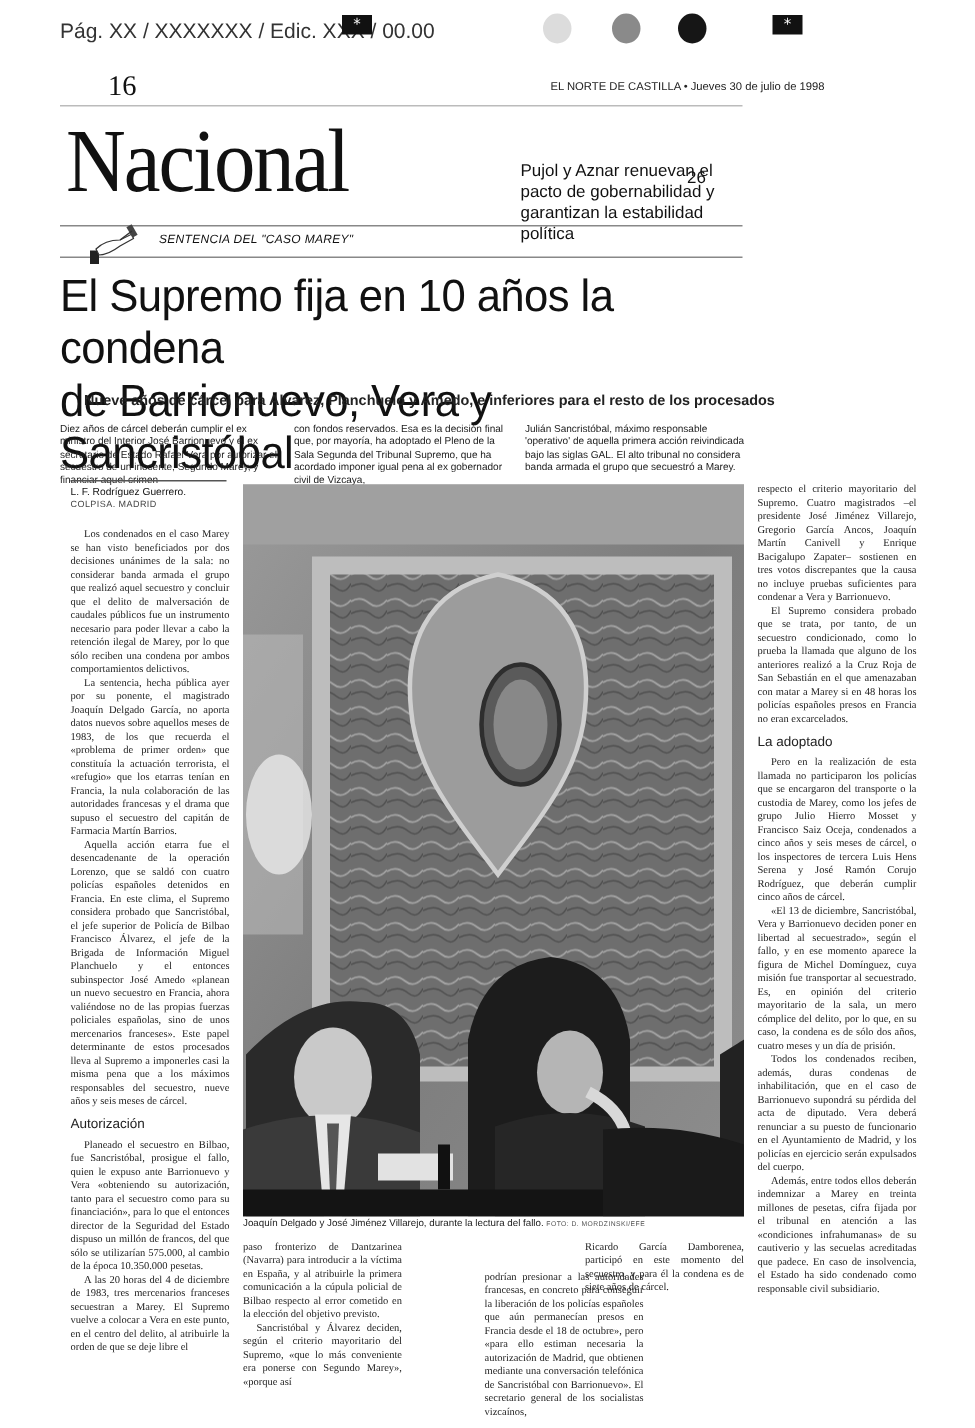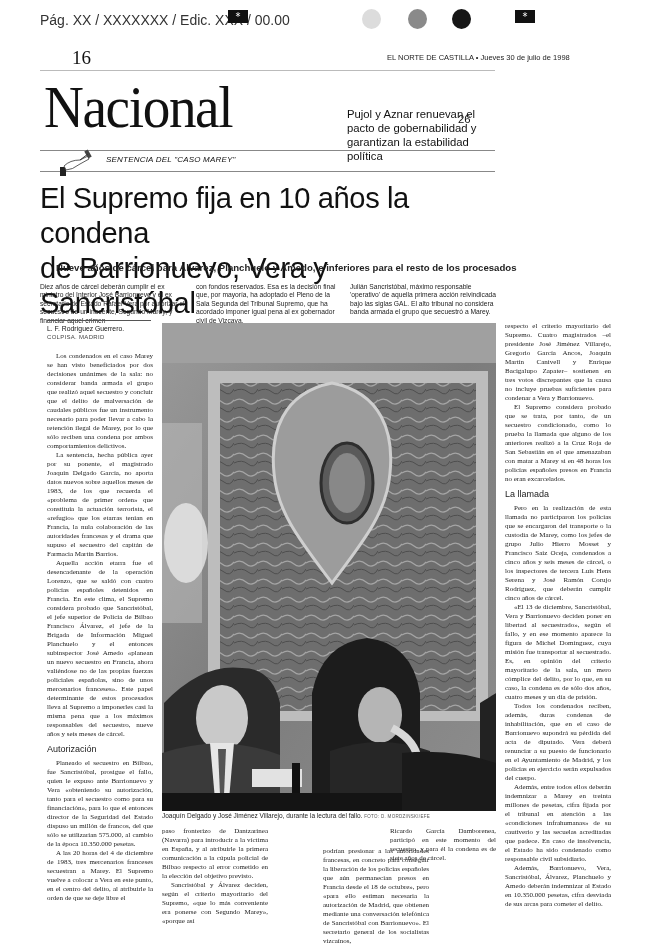--- a/index.html
+++ b/index.html
@@ -4,21 +4,21 @@
 <style>
   * { box-sizing: border-box; margin: 0; padding: 0; }
   html, body { width: 650px; height: 952px; background: #fff; overflow: hidden; }
   body { position: relative; font-family: "Liberation Serif", serif; color: #111; }
 
   .slug { position: absolute; left: 40px; top: 12px; font-family: "Liberation Sans", sans-serif; font-size: 14px; color: #333; }
   .reg { position: absolute; top: 10px; width: 20px; height: 13px; background: #111; color: #fff; font-size: 10px; text-align: center; line-height: 14px; font-family: "DejaVu Sans", sans-serif; }
   .dot { position: absolute; top: 9px; width: 19px; height: 20px; border-radius: 50%; }
 
   .pagenum { position: absolute; left: 40px; top: 47px; font-size: 19px; font-family: "Liberation Serif", serif; margin-left: 32px; }
-  .folio { position: absolute; right: 154px; top: 53px; font-family: "Liberation Sans", sans-serif; font-size: 7.5px; color: #222; right: auto; left: 387px; text-align: right; }
+  .folio { position: absolute; right: 154px; top: 53px; font-family: "Liberation Sans", sans-serif; font-size: 7.5px; color: #222; right: auto; left: 367px; text-align: right; }
   .rule-top { position: absolute; left: 40px; right: 155px; top: 70px; height: 0; border-top: 1px solid #bbb; width: 455px; }
 
   .section { position: absolute; left: 44px; top: 72px; font-size: 60px; line-height: 70px; letter-spacing: -1.5px; font-family: "Liberation Serif", serif; transform: scaleX(0.92); transform-origin: left; }
   .teaser { position: absolute; left: 347px; top: 81px; width: 145px; font-family: "Liberation Sans", sans-serif; font-size: 11.3px; line-height: 14px; margin-top: 26px; }
   .teaser-page { position: absolute; left: 458px; top: 113px; font-family: "Liberation Sans", sans-serif; font-size: 11.3px; }
 
   .rule-k1 { position: absolute; left: 40px; top: 150px; width: 455px; border-top: 1px solid #888; }
   .rule-k2 { position: absolute; left: 40px; top: 171px; width: 455px; border-top: 1px solid #888; }
   .kicker-icon { position: absolute; left: 58px; top: 148px; width: 40px; height: 30px; }
   .kicker { position: absolute; left: 106px; top: 155px; font-family: "Liberation Sans", sans-serif; font-style: italic; font-size: 8px; letter-spacing: 0.2px; }
@@ -149,19 +149,18 @@
 <div class="col" style="left:276px;top:847px;width:106px;height:125px;overflow:hidden;margin-left:47px;">
   <p style="text-indent:0">podrían presionar a las autoridades francesas, en concreto para conseguir la liberación de los policías españoles que aún permanecían presos en Francia desde el 18 de octubre», pero «para ello estiman necesaria la autorización de Madrid, que obtienen mediante una conversación telefónica de Sancristóbal con Barrionuevo». El secretario general de los socialistas vizcaínos,</p>
 </div>
 <div class="col" style="left:390px;top:827px;width:106px;height:125px;overflow:hidden;">
   <p style="text-indent:0">Ricardo García Damborenea, participó en este momento del secuestro, y para él la condena es de siete años de cárcel.</p>
 </div>
 
 <div class="col" style="left:505px;top:322px;width:106px;height:630px;overflow:hidden;">
   <p style="text-indent:0">respecto el criterio mayoritario del Supremo. Cuatro magistrados –el presidente José Jiménez Villarejo, Gregorio García Ancos, Joaquín Martín Canivell y Enrique Bacigalupo Zapater– sostienen en tres votos discrepantes que la causa no incluye pruebas suficientes para condenar a Vera y Barrionuevo.</p>
   <p>El Supremo considera probado que se trata, por tanto, de un secuestro condicionado, como lo prueba la llamada que alguno de los anteriores realizó a la Cruz Roja de San Sebastián en el que amenazaban con matar a Marey si en 48 horas los policías españoles presos en Francia no eran excarcelados.</p>
-  <p class="sub">La llamada</p>
+  <p class="sub">La adoptado</p>
   <p>Pero en la realización de esta llamada no participaron los policías que se encargaron del transporte o la custodia de Marey, como los jefes de grupo Julio Hierro Mosset y Francisco Saiz Oceja, condenados a cinco años y seis meses de cárcel, o los inspectores de tercera Luis Hens Serena y José Ramón Corujo Rodríguez, que deberán cumplir cinco años de cárcel.</p>
   <p>«El 13 de diciembre, Sancristóbal, Vera y Barrionuevo deciden poner en libertad al secuestrado», según el fallo, y en ese momento aparece la figura de Michel Domínguez, cuya misión fue transportar al secuestrado. Es, en opinión del criterio mayoritario de la sala, un mero cómplice del delito, por lo que, en su caso, la condena es de sólo dos años, cuatro meses y un día de prisión.</p>
   <p>Todos los condenados reciben, además, duras condenas de inhabilitación, que en el caso de Barrionuevo supondrá su pérdida del acta de diputado. Vera deberá renunciar a su puesto de funcionario en el Ayuntamiento de Madrid, y los policías en ejercicio serán expulsados del cuerpo.</p>
   <p>Además, entre todos ellos deberán indemnizar a Marey en treinta millones de pesetas, cifra fijada por el tribunal en atención a las «condiciones infrahumanas» de su cautiverio y las secuelas acreditadas que padece. En caso de insolvencia, el Estado ha sido condenado como responsable civil subsidiario.</p>
-  <p>Además, Barrionuevo, Vera, Sancristóbal, Álvarez, Planchuelo y Amedo deberán indemnizar al Estado en 10.350.000 pesetas, cifra desviada de sus arcas para cometer el delito.</p>
 </div>
 
 </body></html>

